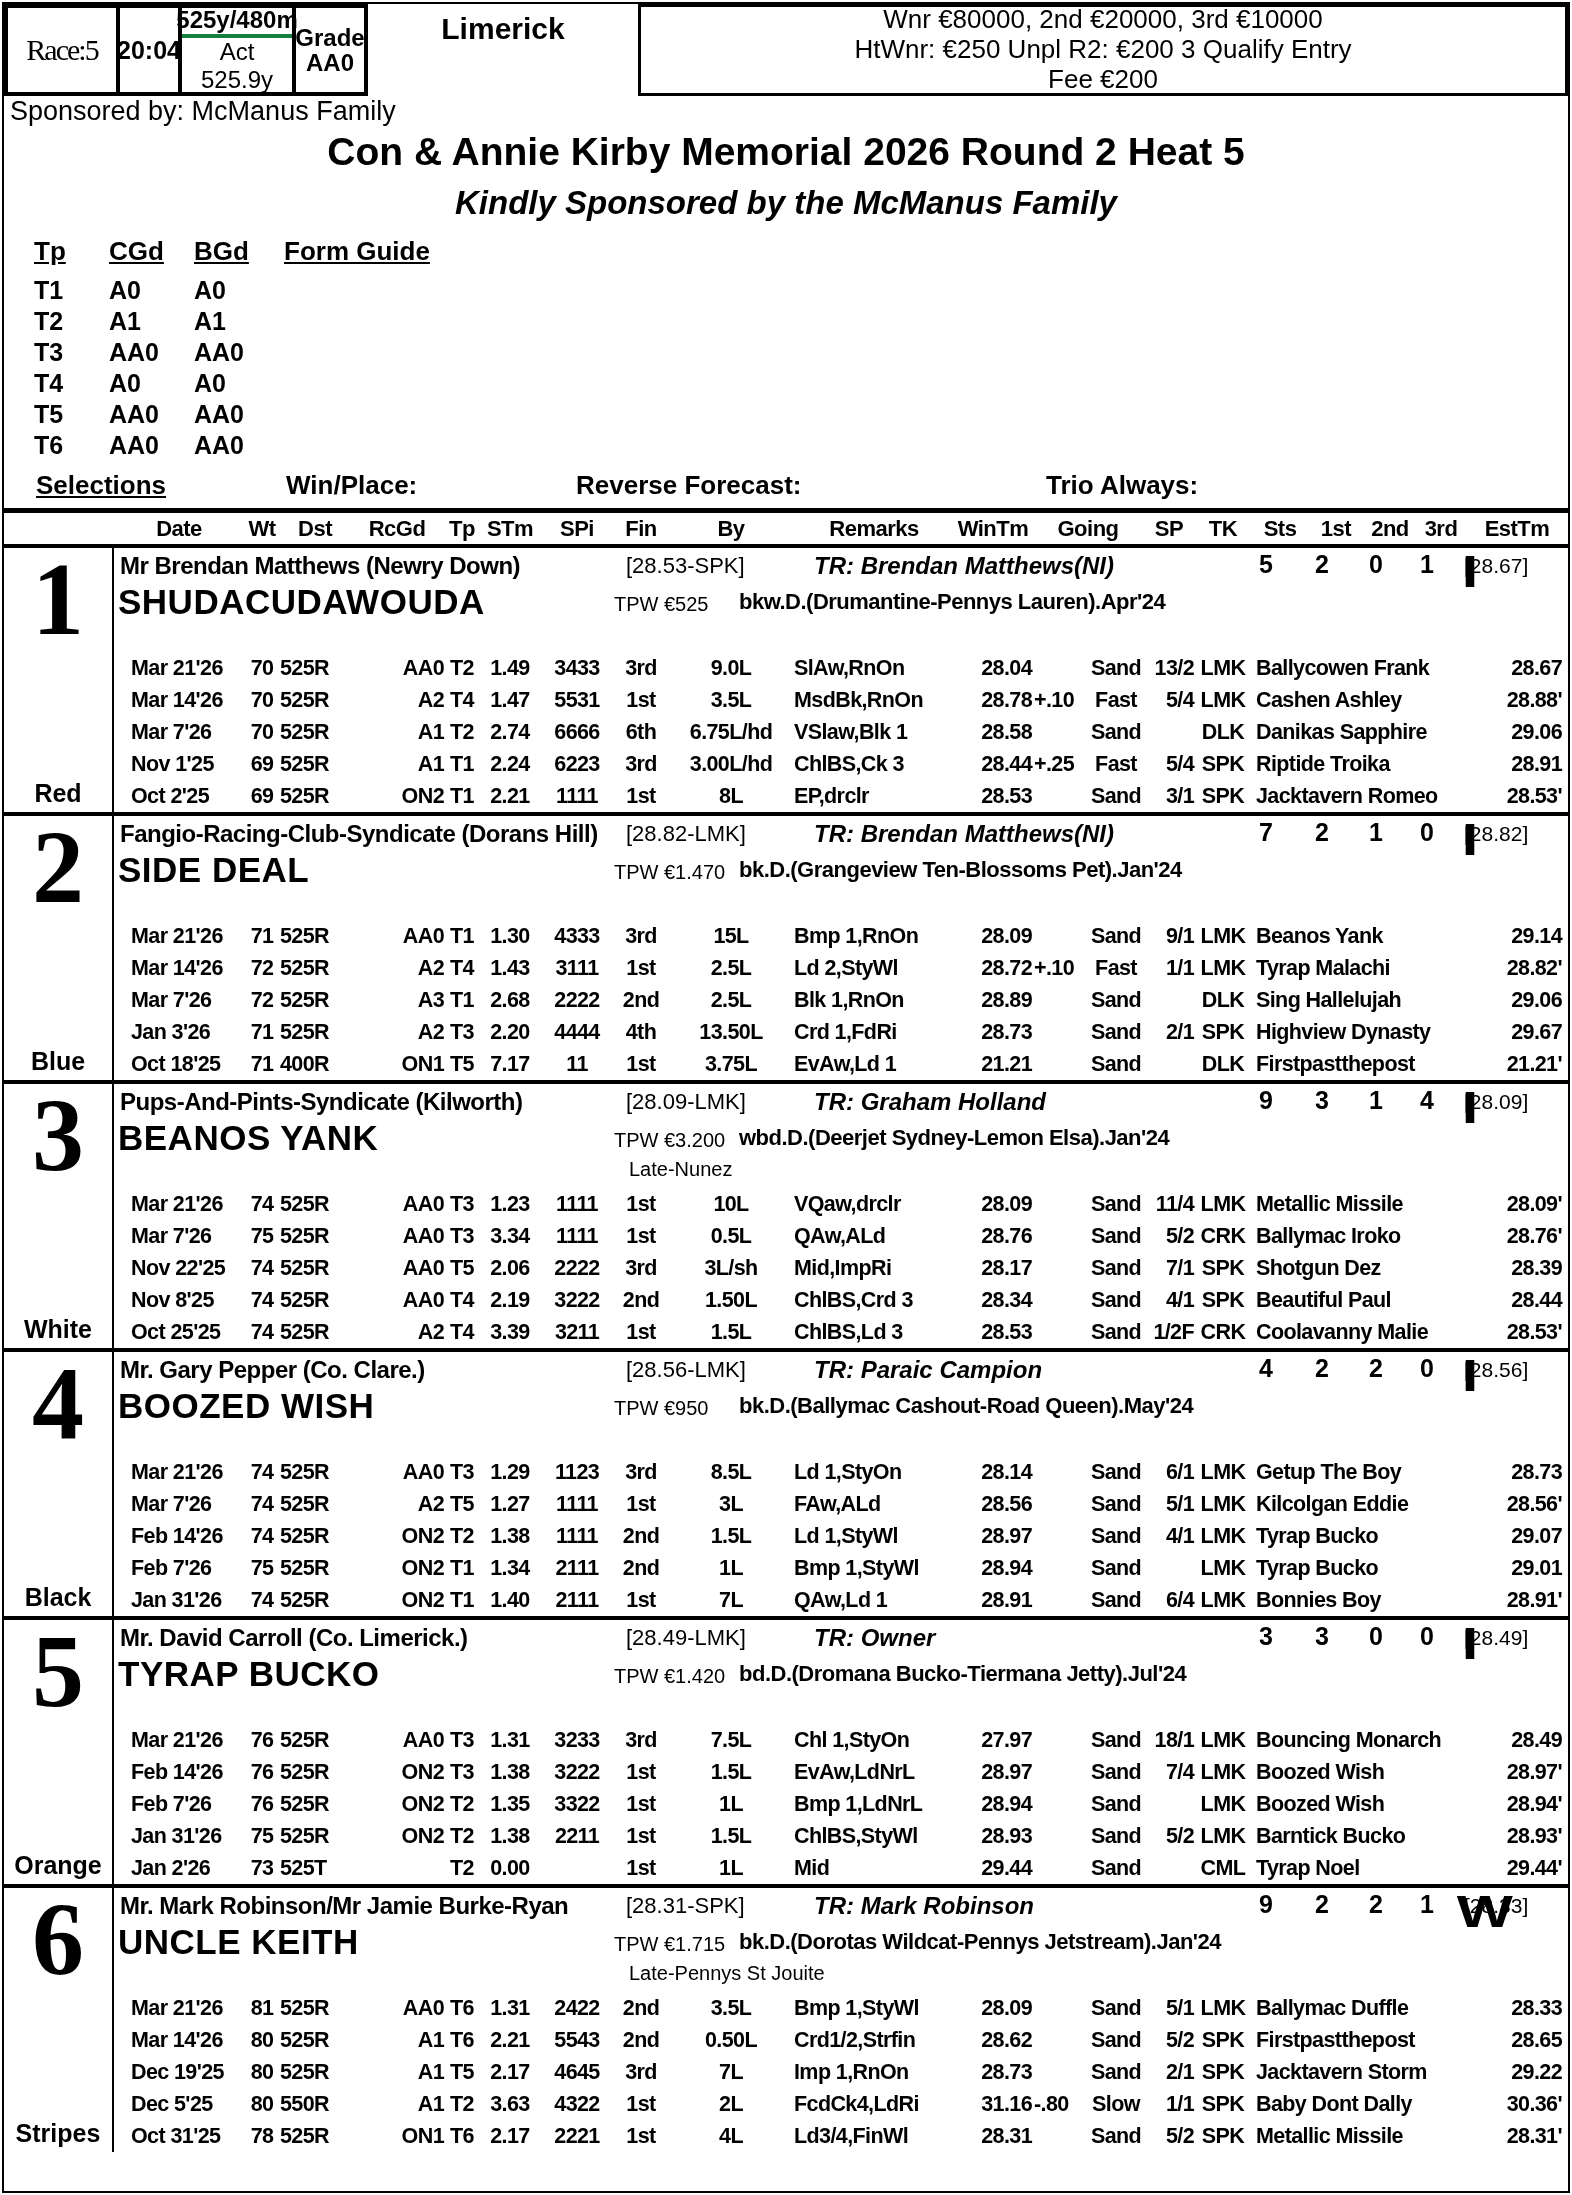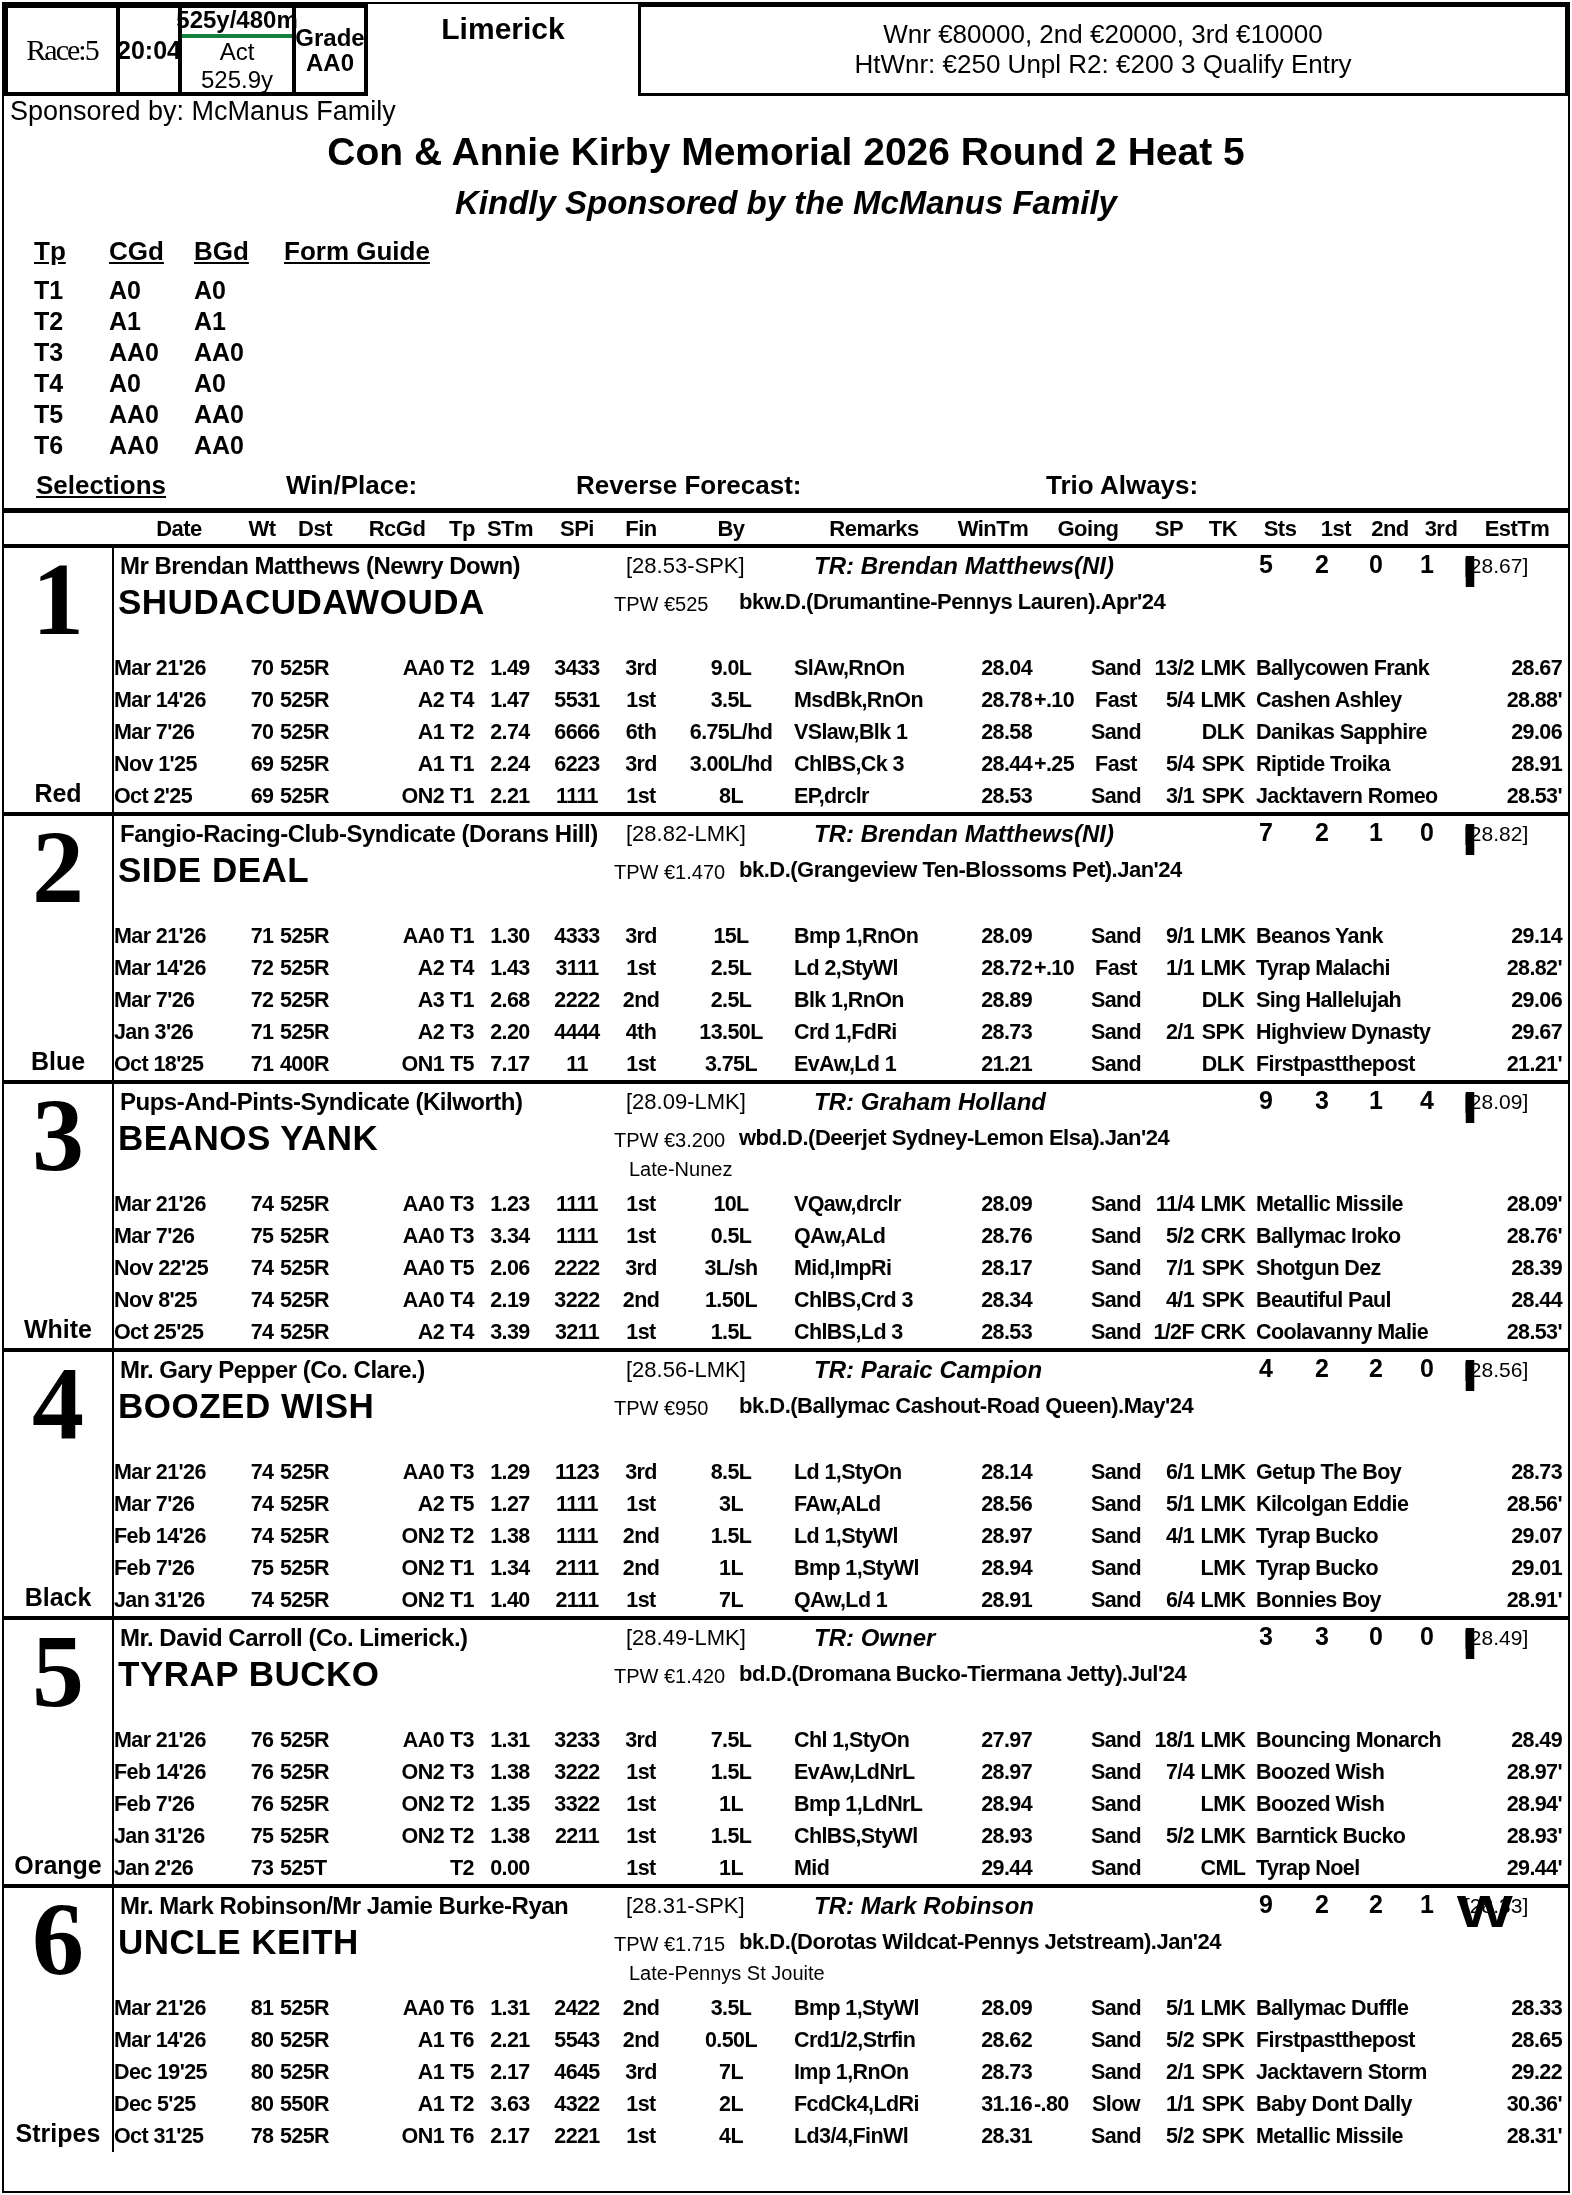--- a/index.html
+++ b/index.html
@@ -69,21 +69,21 @@
   .seed { display:block; font-weight:900; font-size:44px; line-height:0.9; transform:scaleX(1.35); }
   .seedest { display:block; font-size:21px; margin-top:2px; }
 
   .frow {
     display:grid;
     grid-template-columns:130px 36px 70px 94px 36px 60px 74px 54px 126px 160px 78px 56px 56px 50px 58px 220px 1fr;
     height:32px; align-items:center;
     font-weight:700; font-size:21.5px; letter-spacing:-0.6px; white-space:nowrap;
   }
   .c { overflow:visible; }
-  .c.date { padding-left:0; }
+  .c.date { padding-left:17px; }
   .c.wt { text-align:center; }
   .c.dst { text-align:left; }
   .c.rcgd { text-align:right; }
   .c.tp { text-align:center; }
   .c.stm { text-align:center; }
   .c.spi { text-align:center; }
   .c.fin { text-align:center; font-weight:800; }
   .c.by { text-align:center; }
   .c.remarks { text-align:left; }
   .c.wintm { text-align:right; }
@@ -107,20 +107,21 @@
       <div class="dist-bot">Act 525.9y</div>
     </div>
     <div class="box grade-box">
       <span>Grade</span>
       <span>AA0</span>
     </div>
     <div class="track-area">Limerick</div>
     <div class="prize-box">
       <span>Wnr €80000, 2nd €20000, 3rd €10000</span>
       <span>HtWnr: €250 Unpl R2: €200 3 Qualify Entry</span>
+      <span>Fee €200</span>
     </div>
   </div>
 
   <div class="sponsored">Sponsored by: McManus Family</div>
   <div class="title">Con &amp; Annie Kirby Memorial 2026 Round 2 Heat 5</div>
   <div class="subtitle">Kindly Sponsored by the McManus Family</div>
 
   <div class="fg">
     <div class="fg-head">
       <span>Tp</span>

